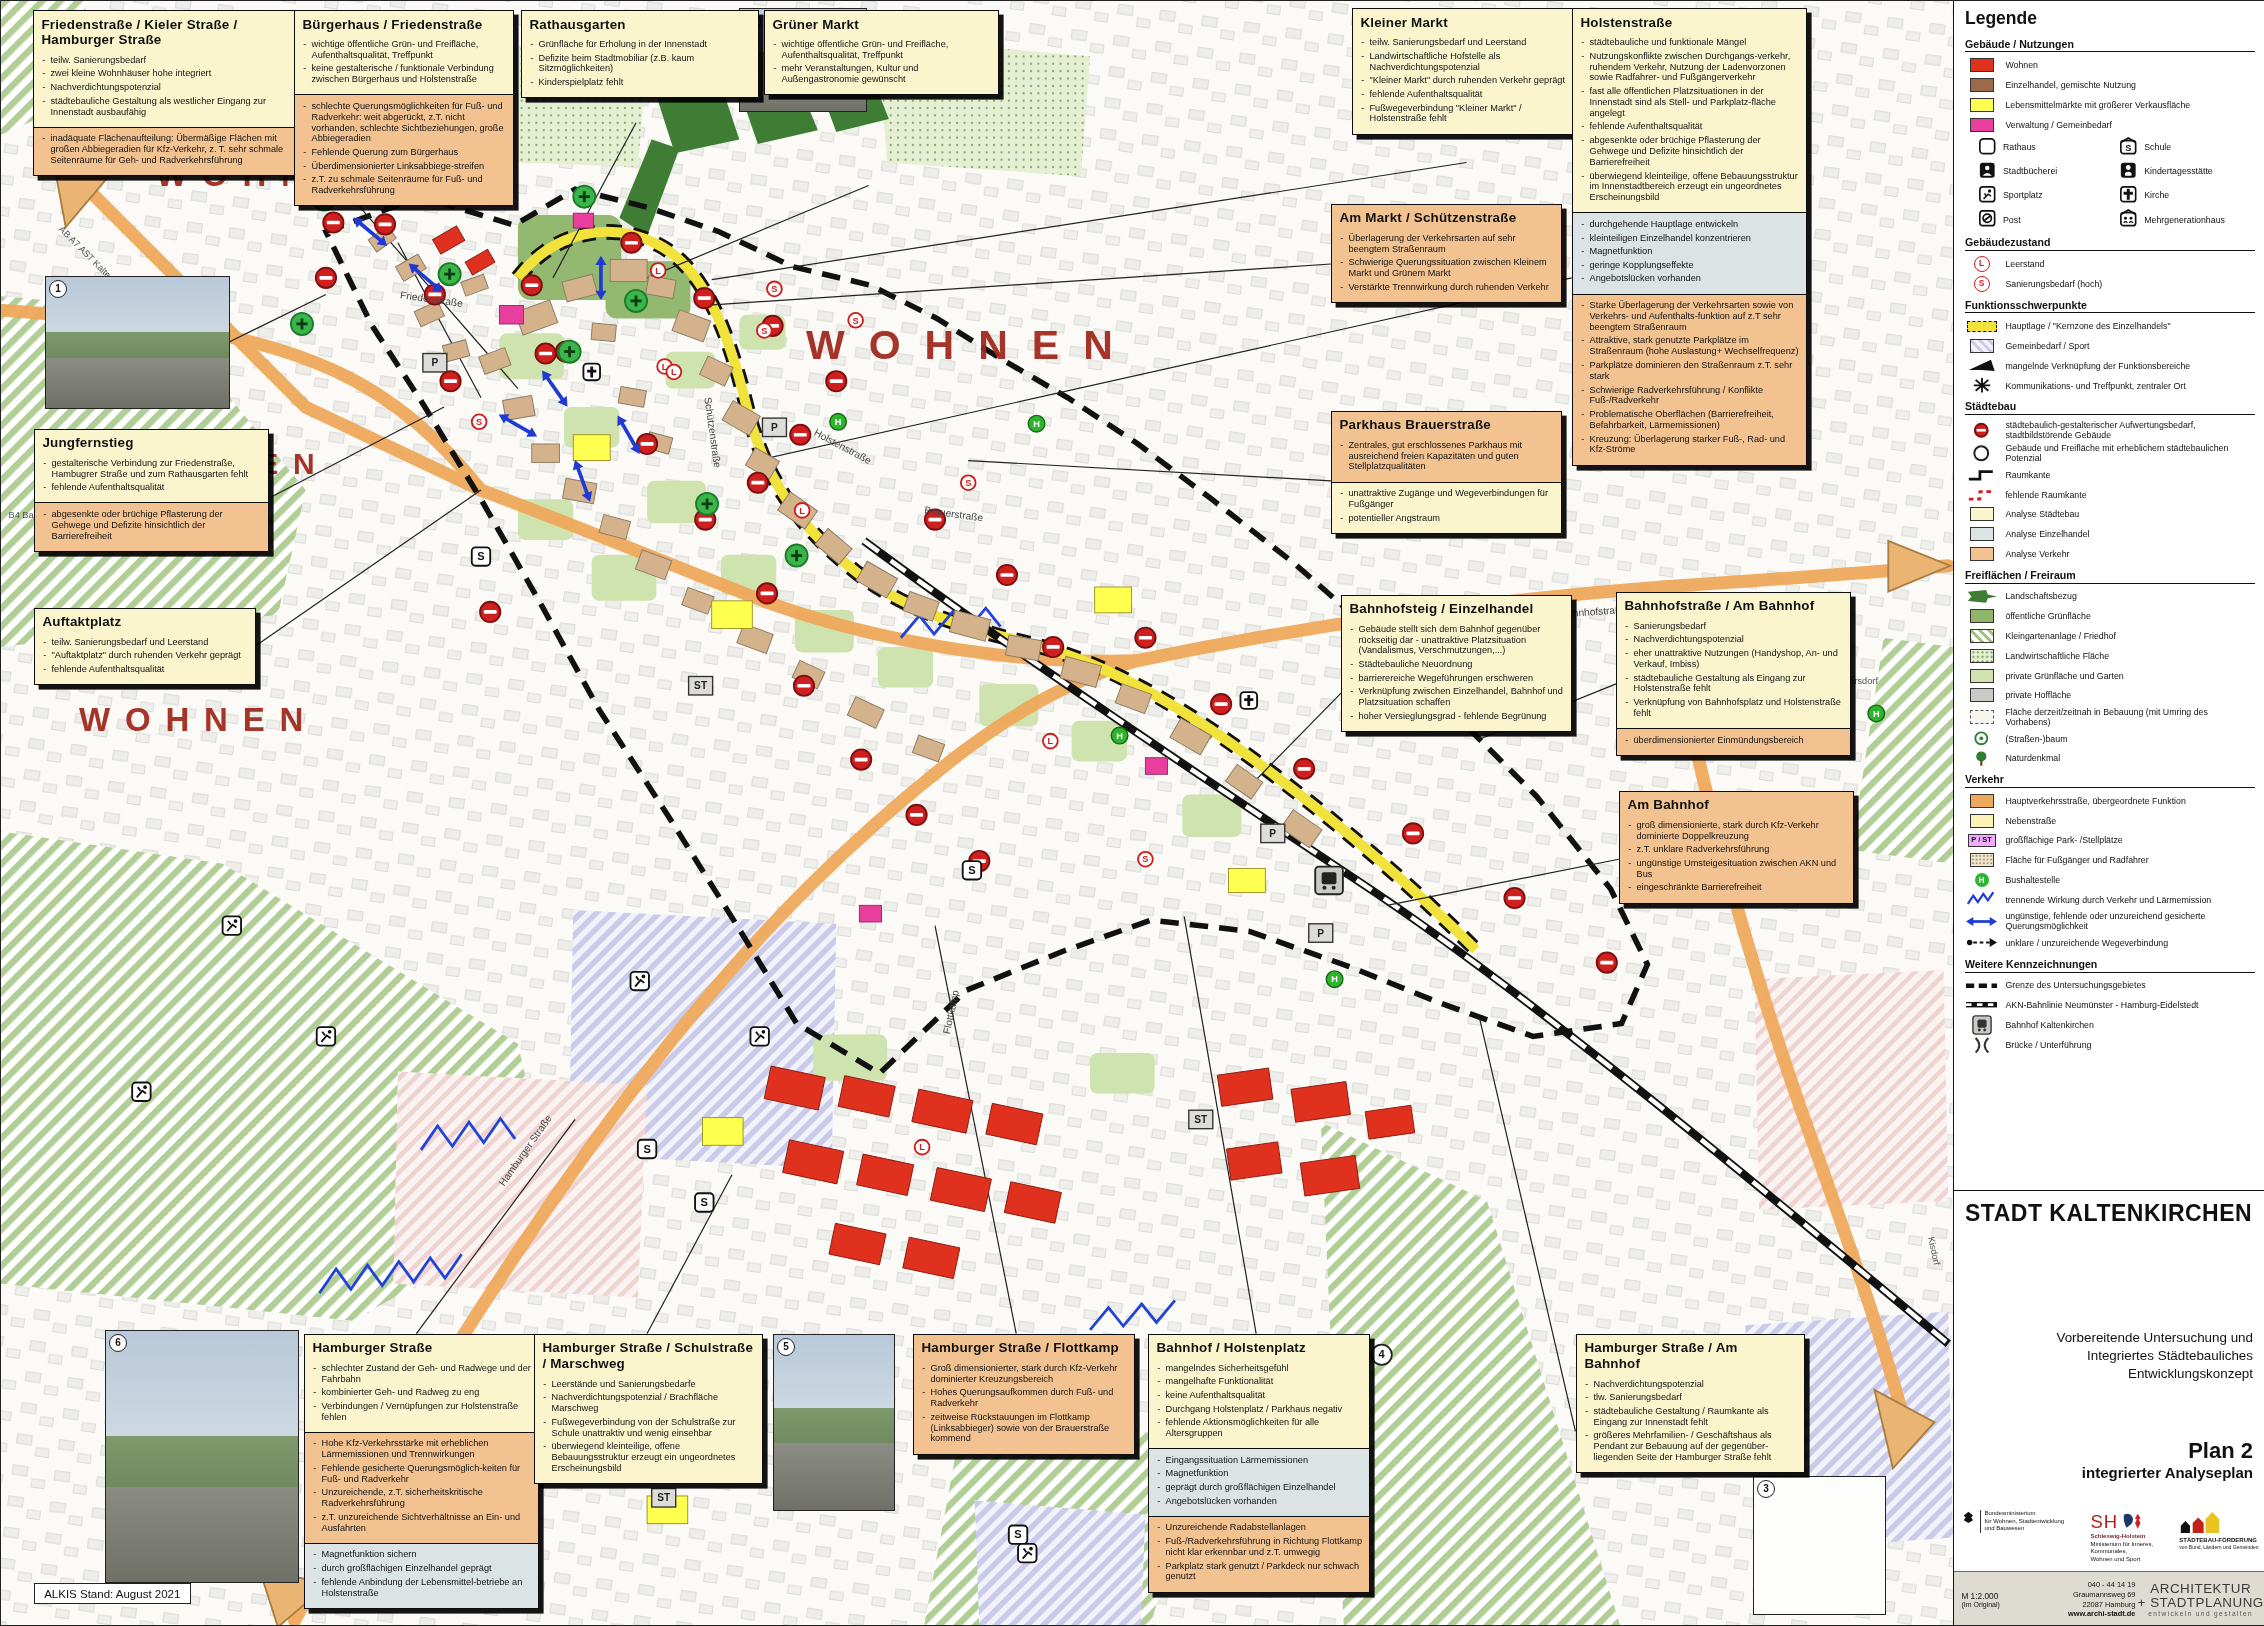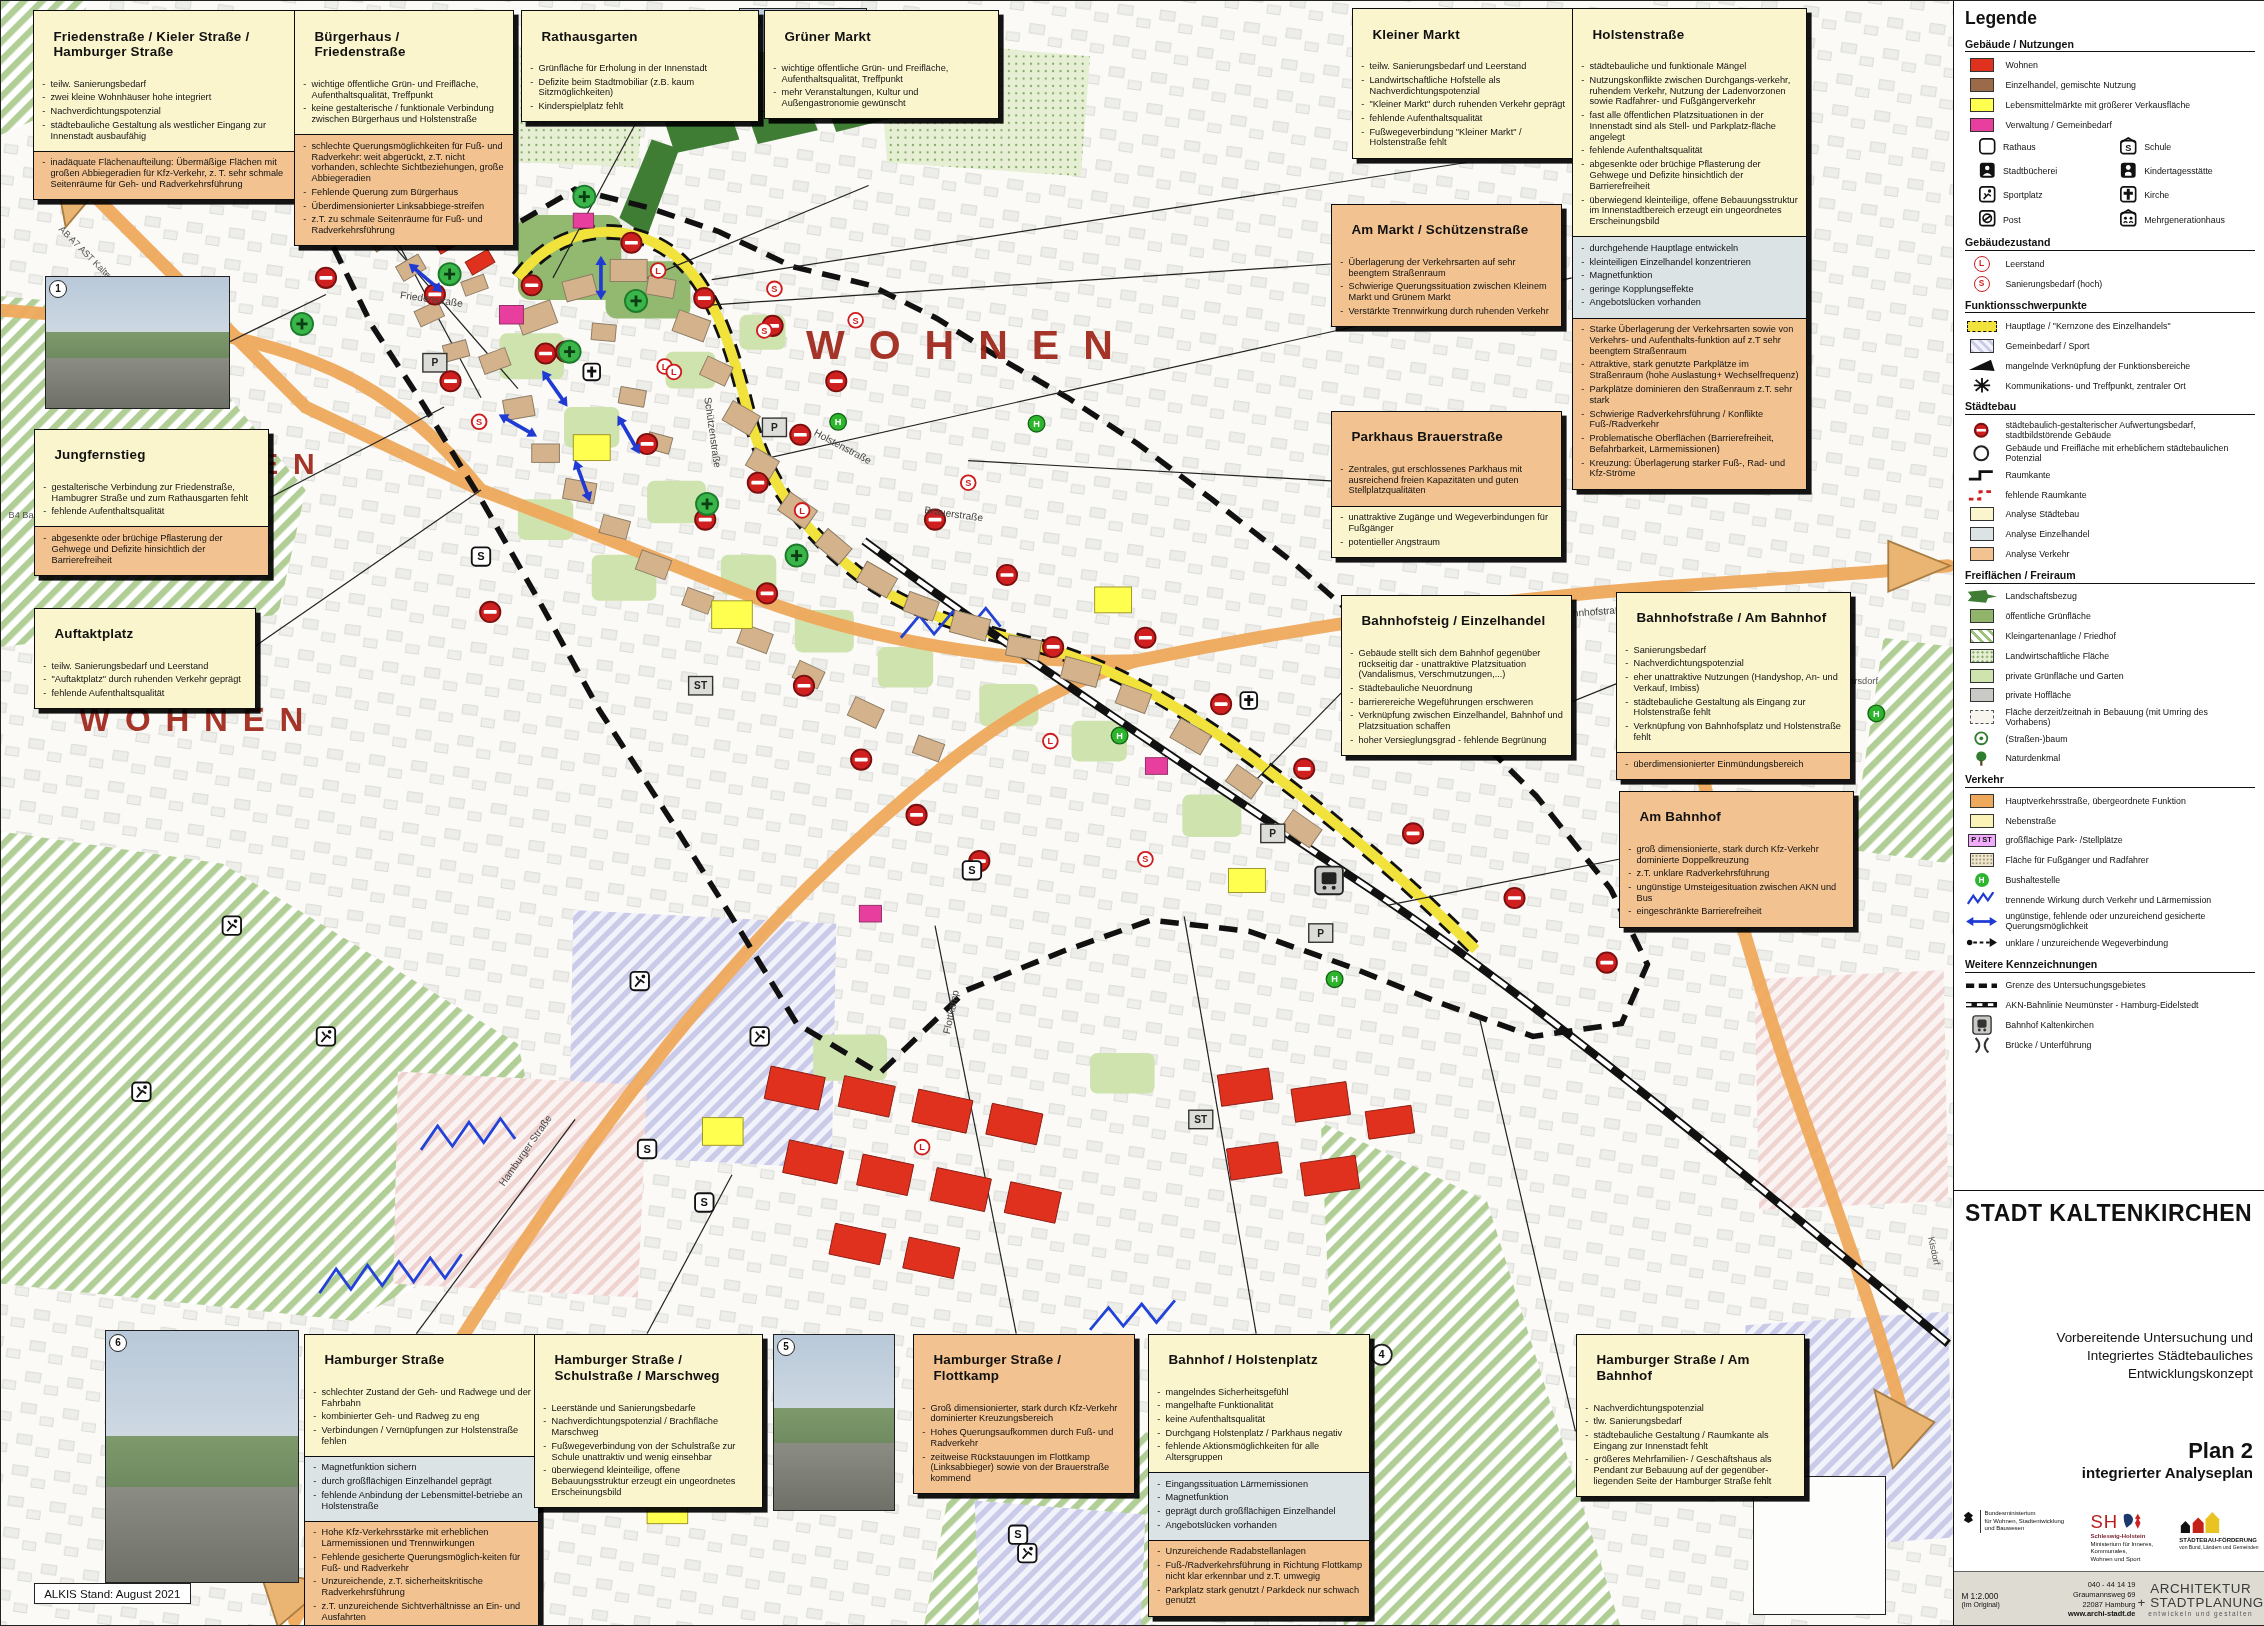--- a/index.html
+++ b/index.html
@@ -2,21 +2,21 @@
 <html style="font-size:14.8px"><head>
 <meta charset="utf-8">
 <style>
   html,body{margin:0;padding:0;background:#888;}
   #app{position:relative;width:2265px;height:1626px;background:#fff;overflow:hidden;
        border:1.8px solid #222;box-sizing:border-box;font-family:"Liberation Sans",sans-serif;color:#111;}
   #map-svg{position:absolute;left:0;top:0;}
   
   .callout{position:absolute;border:1.8px solid #0d0d0d;box-shadow:4.6px 4.6px 0 rgba(0,0,0,.92);
            font-size:9.2px;line-height:1.18;z-index:6;}
-  .callout h3{font-size:13.4px;font-weight:bold;margin:12px;padding:4.6px 7.4px 1.8px;letter-spacing:0.2px;}
+  .callout h3{font-size:13.4px;font-weight:bold;margin:0;padding:4.6px 7.4px 1.8px;letter-spacing:0.2px;}
   .sec{padding:0.9px 0 2.8px;}
   .sec + .sec{border-top:1.8px solid #0d0d0d;}
   .sec.yellow{background:#fbf5cd;}
   .sec.gray{background:#dce3e5;}
   .sec.orange{background:#f2c291;}
   .callout ul{margin:0;padding:1.8px 6.5px 3.7px 6.5px;list-style:none;}
   .callout li{position:relative;padding-left:10px;margin:2.8px 0;}
   .callout li::before{content:"-";position:absolute;left:1.8px;top:0;}
   
   .wohnen{position:absolute;font-weight:bold;color:#9e2418;z-index:3;font-size:33px;letter-spacing:14.8px;opacity:.92;}
@@ -690,33 +690,33 @@
       </div>
       <div class="callout" style="left: 303px; top: 1333px; width: 233px;">
         <div class="sec yellow">
           <h3>Hamburger Straße</h3>
           <ul>
             <li>schlechter Zustand der Geh- und Radwege und der Fahrbahn</li>
             <li>kombinierter Geh- und Radweg zu eng</li>
             <li>Verbindungen / Vernüpfungen zur Holstenstraße fehlen</li>
           </ul>
         </div>
-        <div class="sec gray">
-          <ul>
-            <li>Magnetfunktion sichern</li>
-            <li>durch großflächigen Einzelhandel geprägt</li>
-            <li>fehlende Anbindung der Lebensmittel-betriebe an Holstenstraße</li>
-          </ul>
-        </div>
         <div class="sec orange">
           <ul>
             <li>Hohe Kfz-Verkehrsstärke mit erheblichen Lärmemissionen und Trennwirkungen</li>
             <li>Fehlende gesicherte Querungsmöglich-keiten für Fuß- und Radverkehr</li>
             <li>Unzureichende, z.T. sicherheitskritische Radverkehrsführung</li>
             <li>z.T. unzureichende Sichtverhältnisse an Ein- und Ausfahrten</li>
+          </ul>
+        </div>
+        <div class="sec gray">
+          <ul>
+            <li>Magnetfunktion sichern</li>
+            <li>durch großflächigen Einzelhandel geprägt</li>
+            <li>fehlende Anbindung der Lebensmittel-betriebe an Holstenstraße</li>
           </ul>
         </div>
       </div>
       <div class="callout" style="left: 533px; top: 1333px; width: 227px;">
         <div class="sec yellow">
           <h3>Hamburger Straße / Schulstraße / Marschweg</h3>
           <ul>
             <li>Leerstände und Sanierungsbedarfe</li>
             <li>Nachverdichtungspotenzial / Brachfläche Marschweg</li>
             <li>Fußwegeverbindung von der Schulstraße zur Schule unattraktiv und wenig einsehbar</li>

